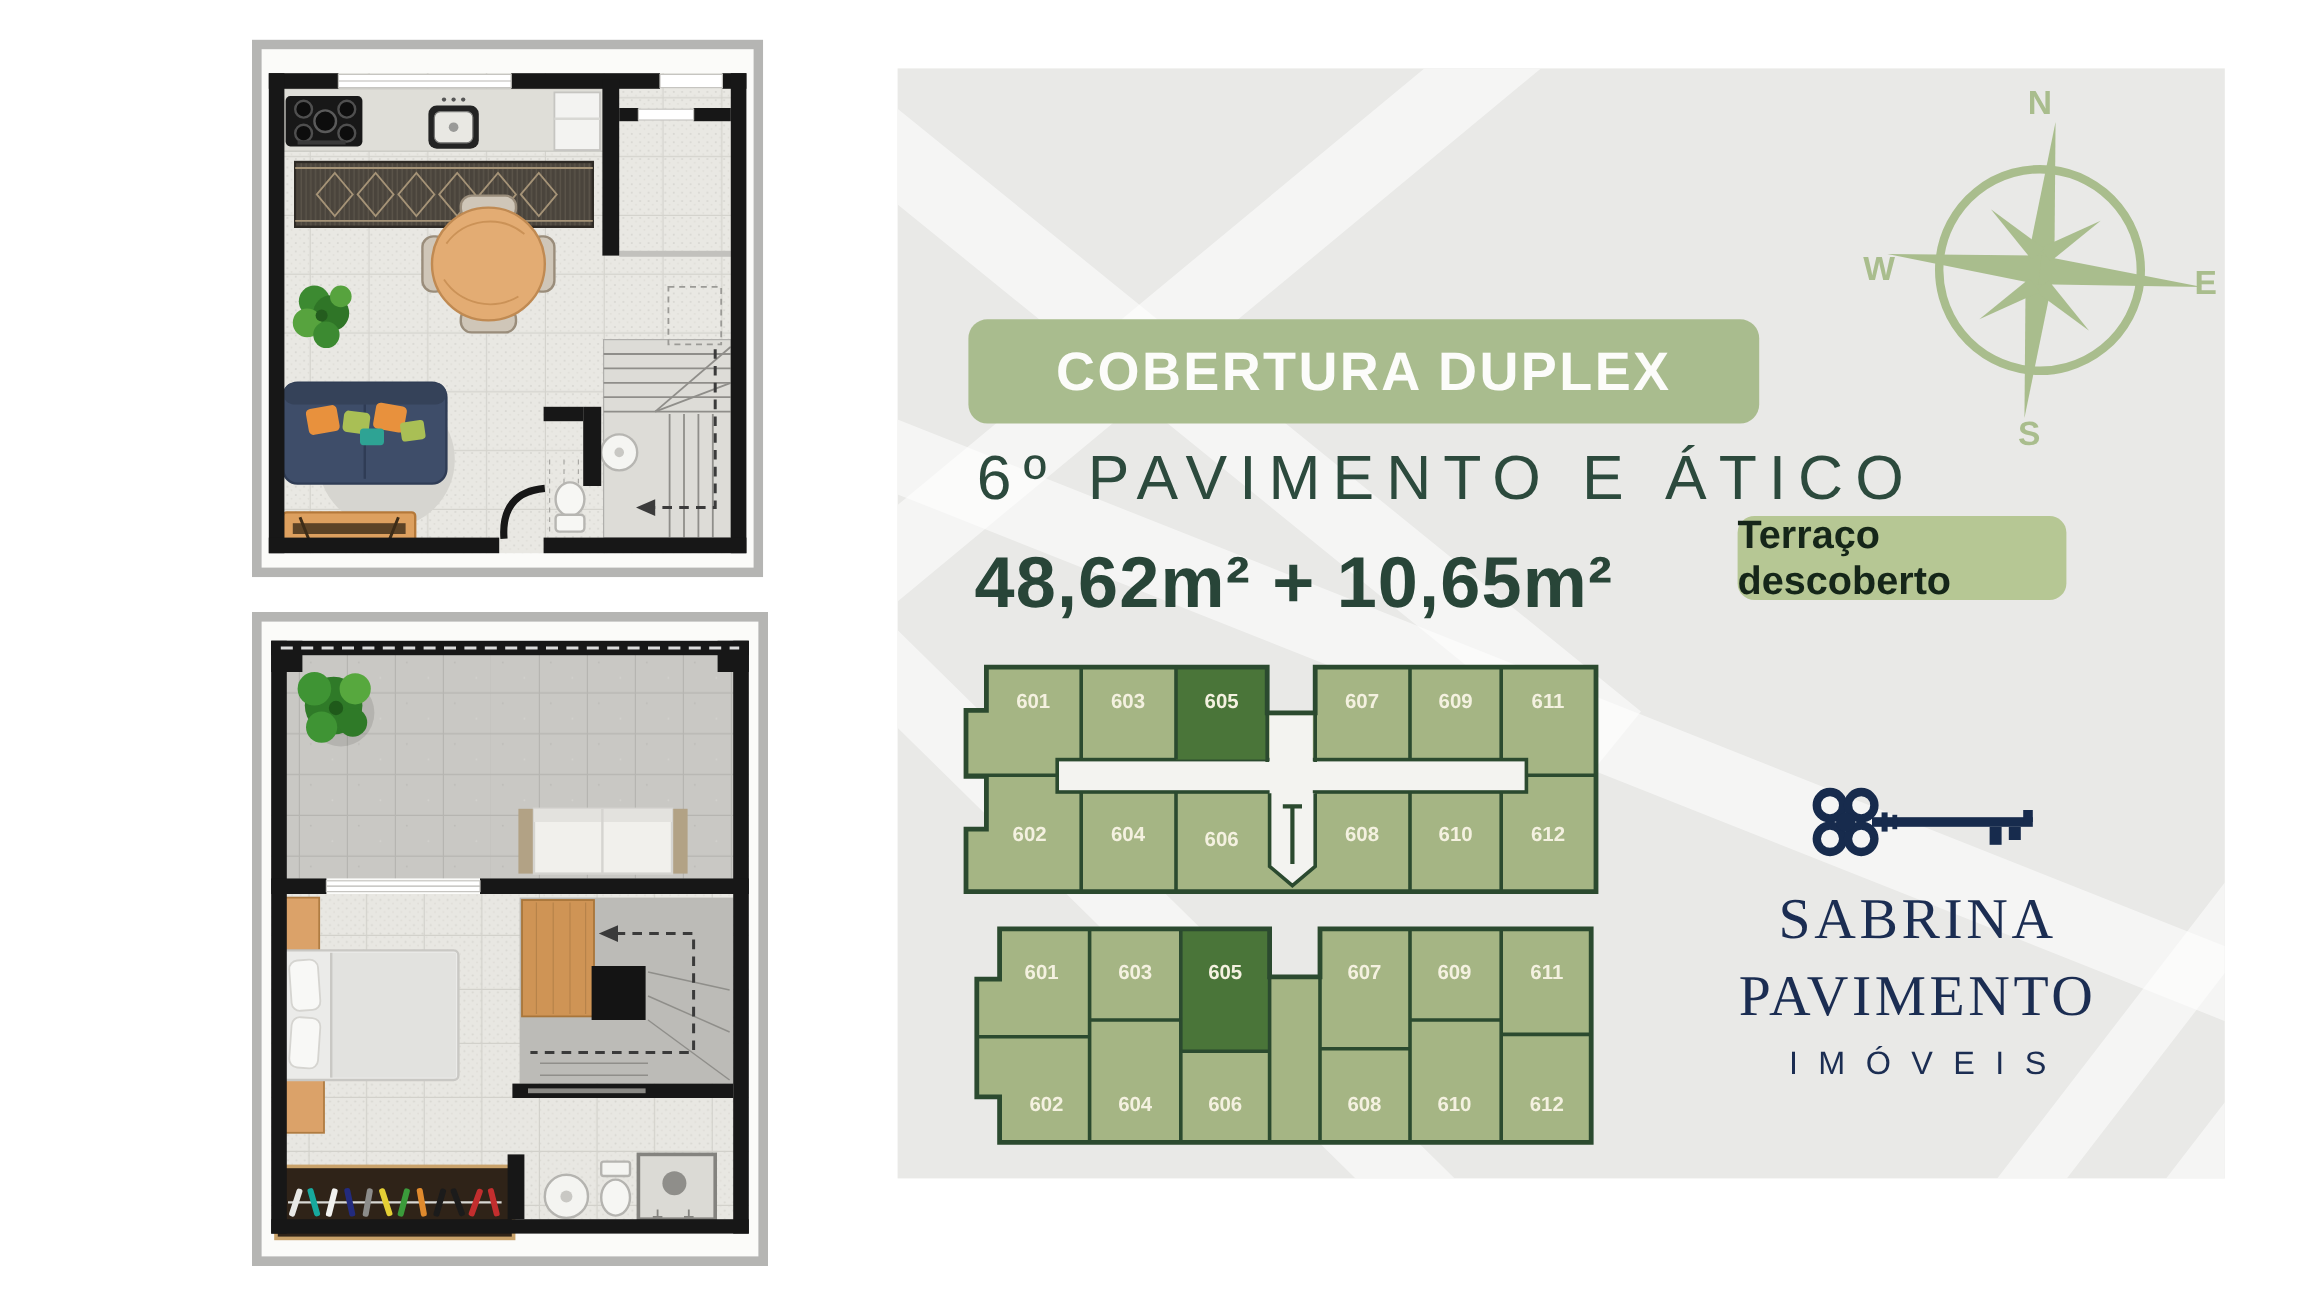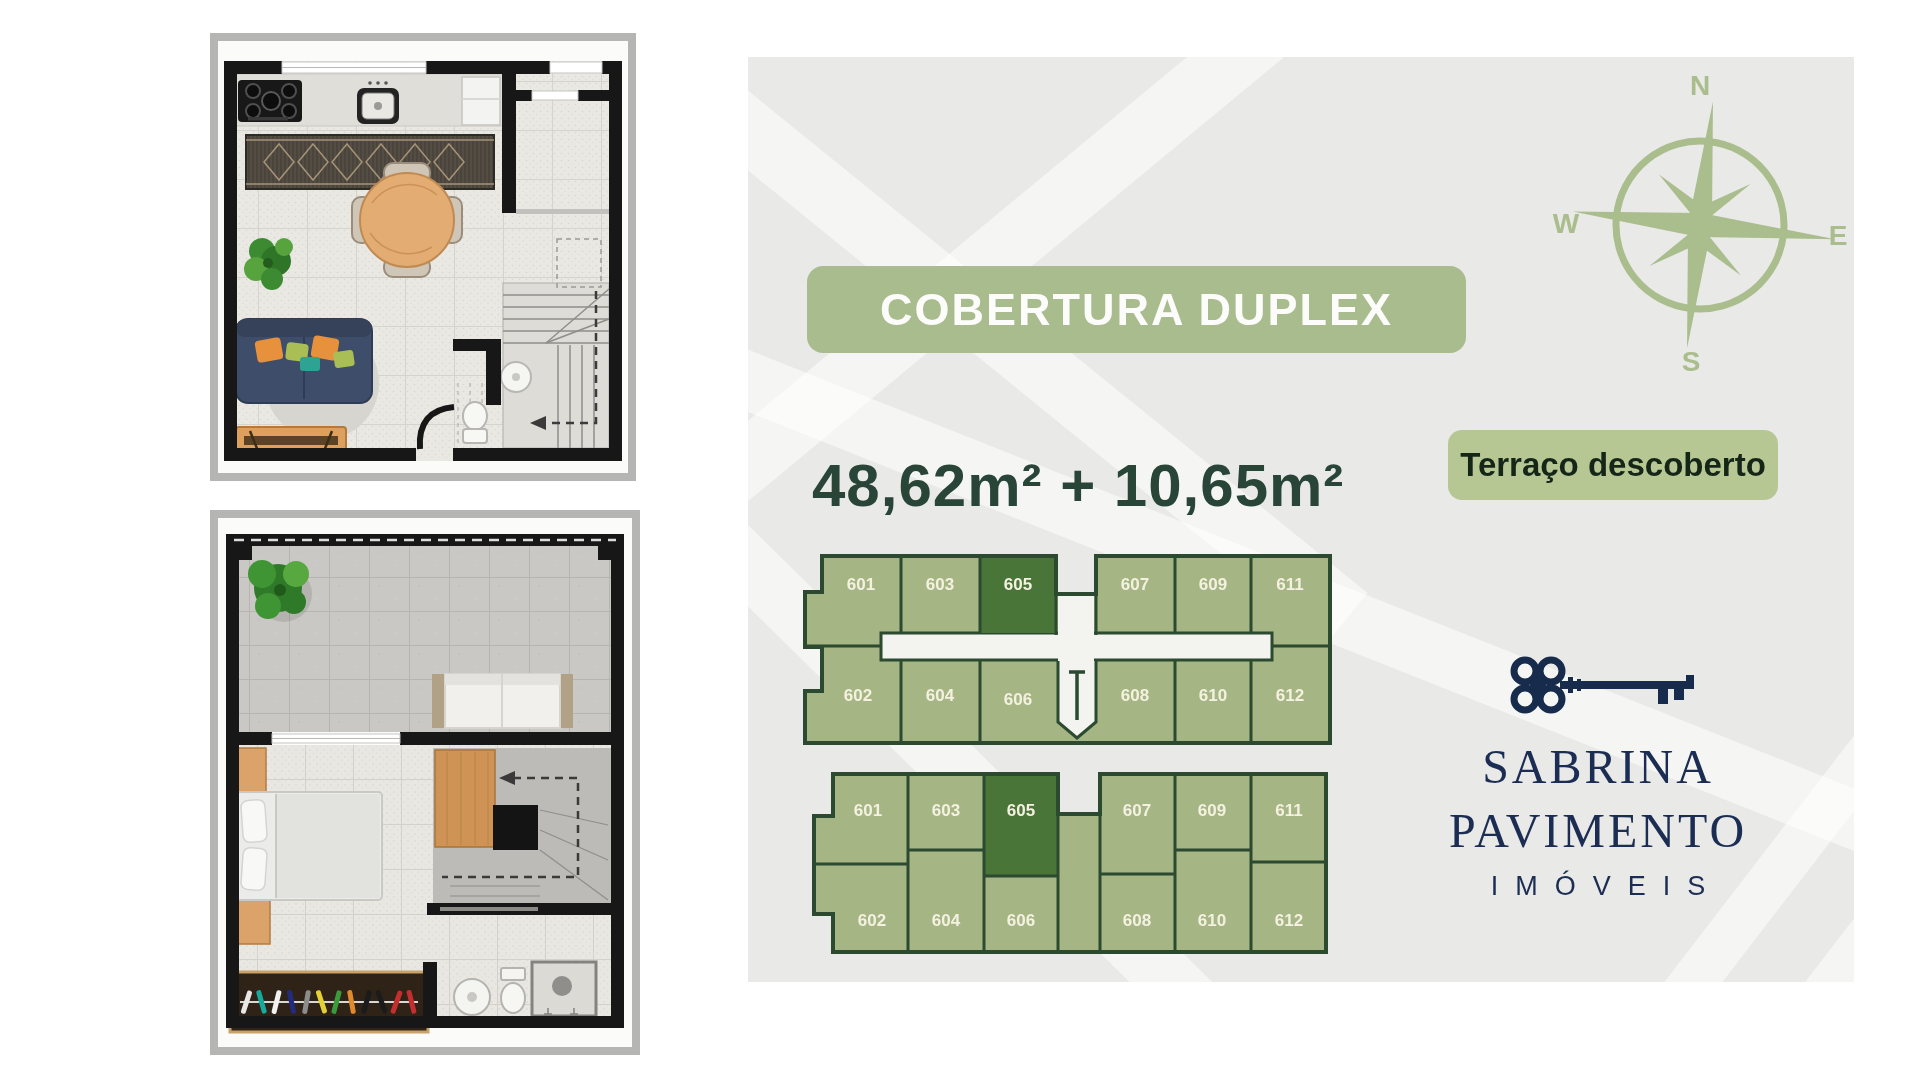--- a/index.html
+++ b/index.html
@@ -15,21 +15,21 @@
 
   .compass{position:absolute;left:800px;top:16px;width:304px;height:304px;}
   .compass-label{font:bold 28px "Liberation Sans",sans-serif;fill:#a9bd8d;}
 
   .title-badge{position:absolute;left:59px;top:190px;width:659px;height:87px;background:#a9bc8e;border-radius:16px;display:flex;align-items:center;justify-content:center;margin-top:19px;}
   .title-badge span{color:#fcfcfa;font-weight:bold;font-size:45px;letter-spacing:2px;}
 
   .subtitle{position:absolute;left:66px;top:312px;color:#2c4a3d;font-size:52px;letter-spacing:10px;white-space:nowrap;}
   .area{position:absolute;left:64px;top:394px;color:#284538;font-size:60px;font-weight:bold;letter-spacing:1px;white-space:nowrap;}
 
-  .terrace-badge{position:absolute;left:700px;top:373px;width:330px;height:70px;background:#b6c794;border-radius:14px;display:flex;align-items:center;justify-content:center;}
+  .terrace-badge{position:absolute;left:700px;top:373px;width:274px;height:70px;background:#b6c794;border-radius:14px;display:flex;align-items:center;justify-content:center;}
   .terrace-badge span{color:#152619;font-weight:bold;font-size:33px;}
 
   .keyplan{position:absolute;display:block;}
   .keyplan-a{left:52px;top:496px;width:534px;height:194px;}
   .keyplan-b{left:62px;top:714px;width:520px;height:184px;}
   .unit-label{font:bold 17px "Liberation Sans",sans-serif;fill:#f4f1e0;}
 
   .logo{position:absolute;left:600px;top:596px;width:500px;text-align:center;}
   .logo .key{display:block;margin:0 auto 18px auto;}
   .brand-name{font-family:"Liberation Serif",serif;color:#1b2d52;font-size:48px;letter-spacing:3px;line-height:64px;}
@@ -343,20 +343,21 @@
       <text class="compass-label" x="152" y="22" text-anchor="middle">N</text>
       <text class="compass-label" x="290" y="172" text-anchor="middle">E</text>
       <text class="compass-label" x="143" y="298" text-anchor="middle">S</text>
       <text class="compass-label" x="18" y="160" text-anchor="middle">W</text>
     </svg>
 
     <div class="title-badge">
       <span>COBERTURA DUPLEX</span>
     </div>
 
+    <div class="subtitle">6º PAVIMENTO E ÁTICO</div>
     <div class="area">48,62m² + 10,65m²</div>
 
     <div class="terrace-badge">
       <span>Terraço descoberto</span>
     </div>
 
     <svg class="keyplan keyplan-a" viewBox="-22 -3 534 194" xmlns="http://www.w3.org/2000/svg">
       <path d="M0,0 L234,0 L234,38 L274,38 L274,0 L508,0 L508,187 L-17,187 L-17,135 L0,135 L0,91 L-17,91 L-17,36 L0,36 Z" fill="#a5b584"></path>
       <rect x="59" y="77" width="391" height="27" fill="#f3f3f0" stroke="#2b4a2f" stroke-width="3"></rect>
       <rect x="236" y="40" width="36" height="66" fill="#f3f3f0"></rect>

